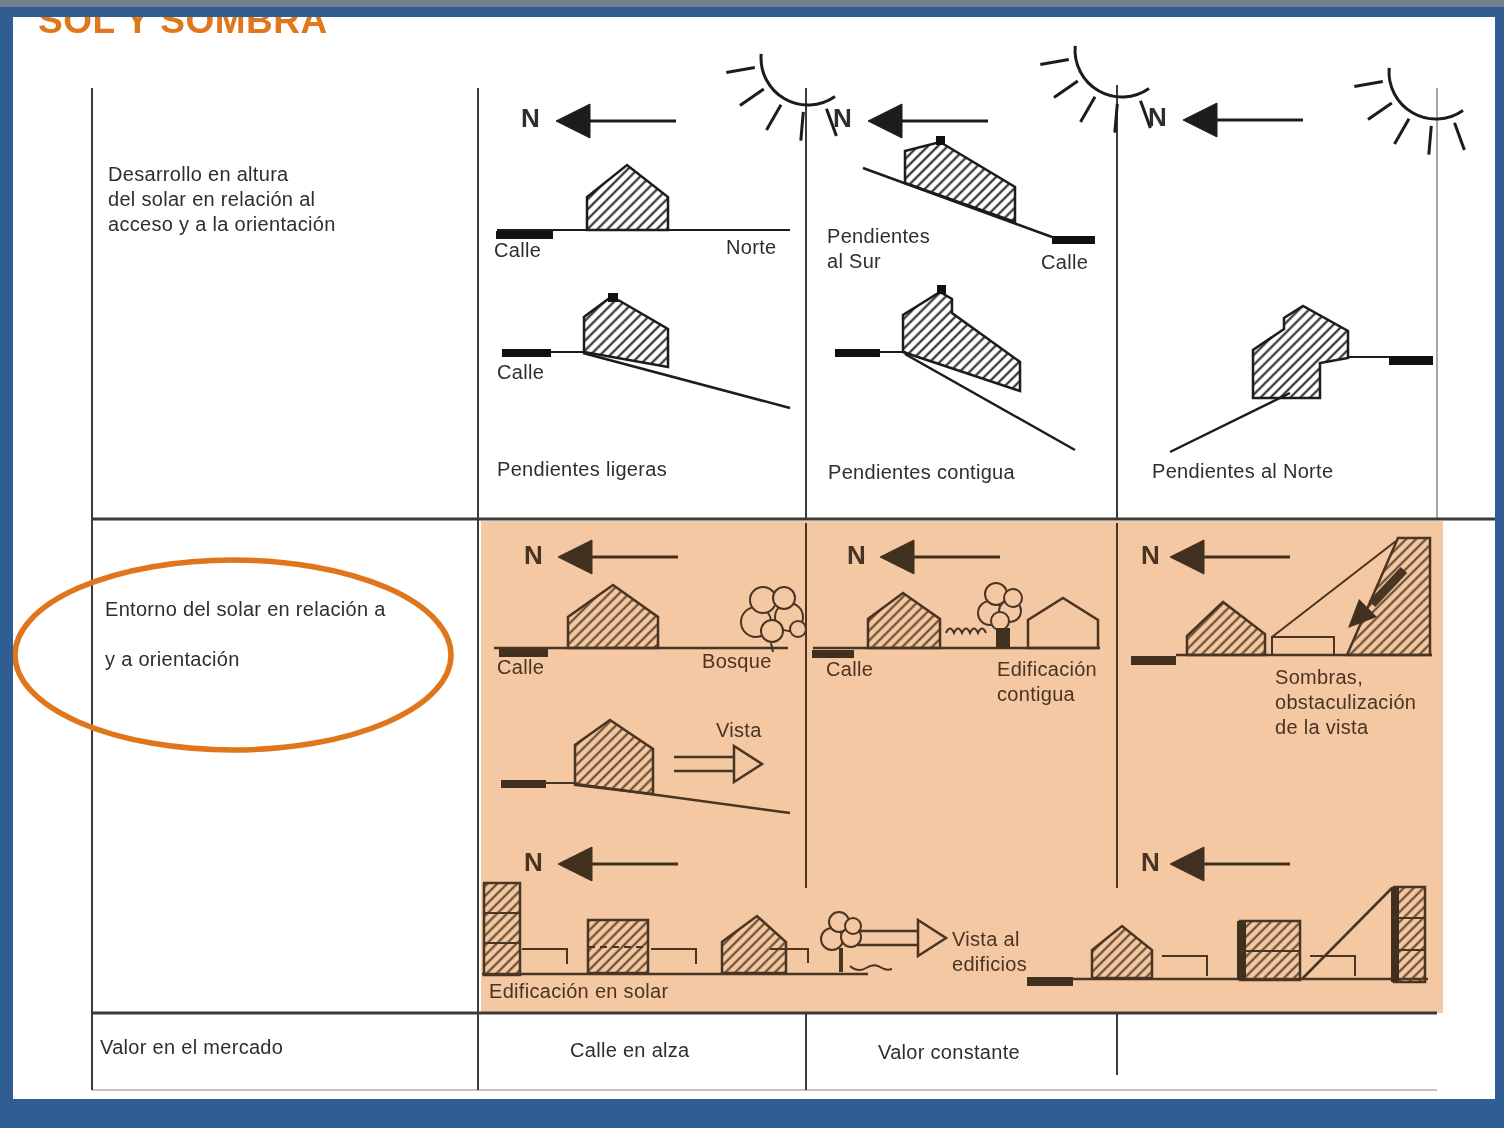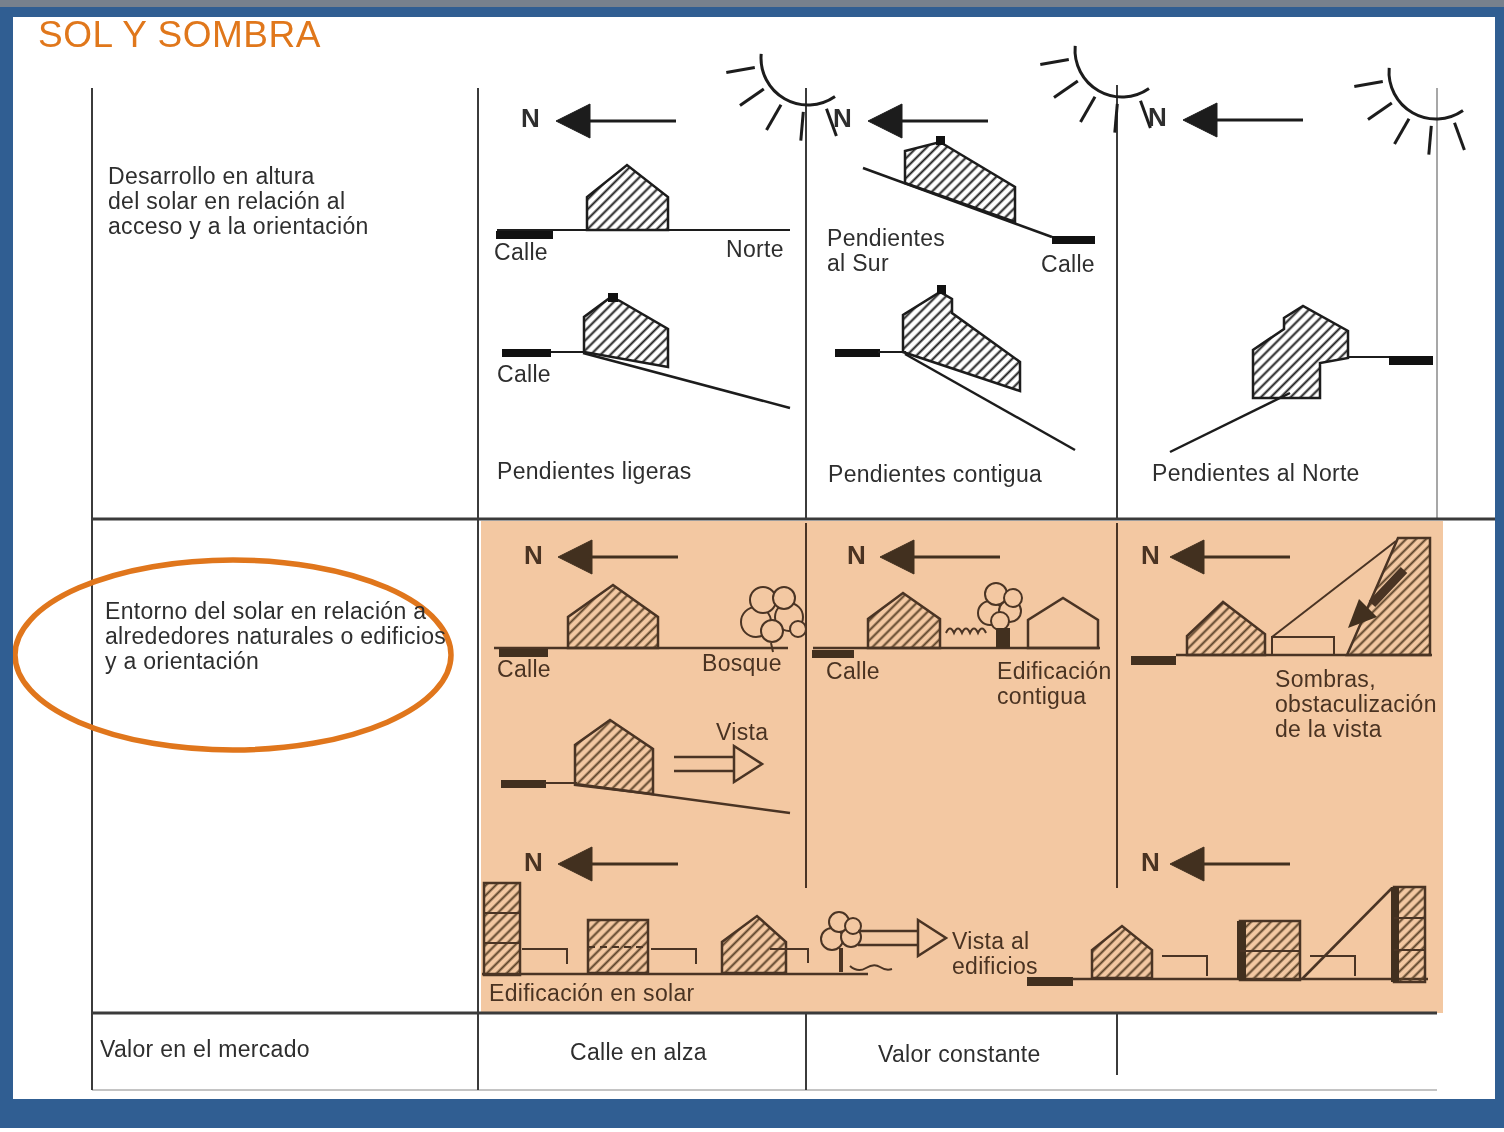--- a/index.html
+++ b/index.html
@@ -4,24 +4,24 @@
 <style>
   html,body{margin:0;padding:0;background:#fff;}
   .stage{position:relative;width:1504px;height:1132px;background:#ffffff;overflow:hidden;
          font-family:"Liberation Sans",sans-serif;}
   .top-strip{position:absolute;left:0;top:0;width:100%;height:7px;background:#77818d;z-index:6;}
   .frame-border{position:absolute;left:0;right:0;top:7px;bottom:4px;border:10px solid #305e92;
                 border-left-width:13px;border-right-width:9px;border-bottom-width:29px;
                 z-index:5;pointer-events:none;}
   .highlight{position:absolute;left:481px;top:521px;width:962px;height:492px;background:#f3c8a2;z-index:1;}
   svg.art{position:absolute;left:0;top:0;z-index:2;}
-  .lbl{position:absolute;white-space:nowrap;font-size:23px;color:#2e2e2e;z-index:4;letter-spacing:.3px;}
+  .lbl{position:absolute;white-space:nowrap;font-size:20px;color:#2e2e2e;z-index:4;letter-spacing:.3px;}
   .brown{color:#4a3322;}
   .n{font-size:26px;font-weight:700;}
-  .title{position:absolute;left:38px;top:14px;margin:0;font-size:37px;font-weight:400;
+  .title{position:absolute;left:38px;top:0;margin:0;font-size:37px;font-weight:700;
          color:#e0771b;z-index:4;letter-spacing:.5px;}
 </style>
 </head>
 <body>
 
 <div class="stage">
   <div class="top-strip"></div>
 
   <h1 class="title">SOL Y SOMBRA</h1>
 
@@ -207,21 +207,20 @@
   <div class="lbl n" style="left:833px;top:103px">N</div>
   <div class="lbl" style="left:827px;top:225px">Pendientes</div>
   <div class="lbl" style="left:827px;top:250px">al Sur</div>
   <div class="lbl" style="left:1041px;top:251px">Calle</div>
   <div class="lbl" style="left:828px;top:461px">Pendientes contigua</div>
 
   <div class="lbl n" style="left:1148px;top:102px">N</div>
   <div class="lbl" style="left:1152px;top:460px">Pendientes al Norte</div>
 
   <div class="lbl" style="left:105px;top:598px">Entorno del solar en relación a</div>
-  <div class="lbl" style="left:105px;top:623px">alrededores naturales o edificios</div>
   <div class="lbl" style="left:105px;top:648px">y a orientación</div>
 
   <div class="lbl n brown" style="left:524px;top:540px">N</div>
   <div class="lbl brown" style="left:497px;top:656px">Calle</div>
   <div class="lbl brown" style="left:702px;top:650px">Bosque</div>
   <div class="lbl brown" style="left:716px;top:719px">Vista</div>
   <div class="lbl n brown" style="left:524px;top:847px">N</div>
   <div class="lbl brown" style="left:489px;top:980px">Edificación en solar</div>
 
   <div class="lbl n brown" style="left:847px;top:540px">N</div>

